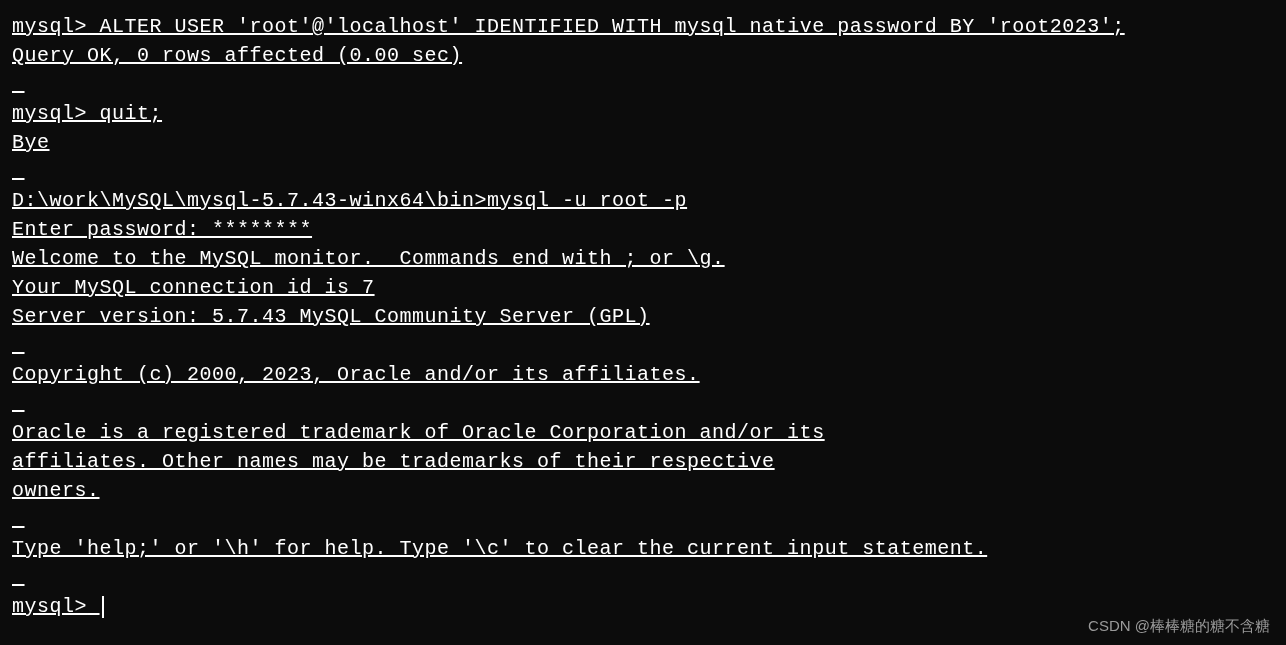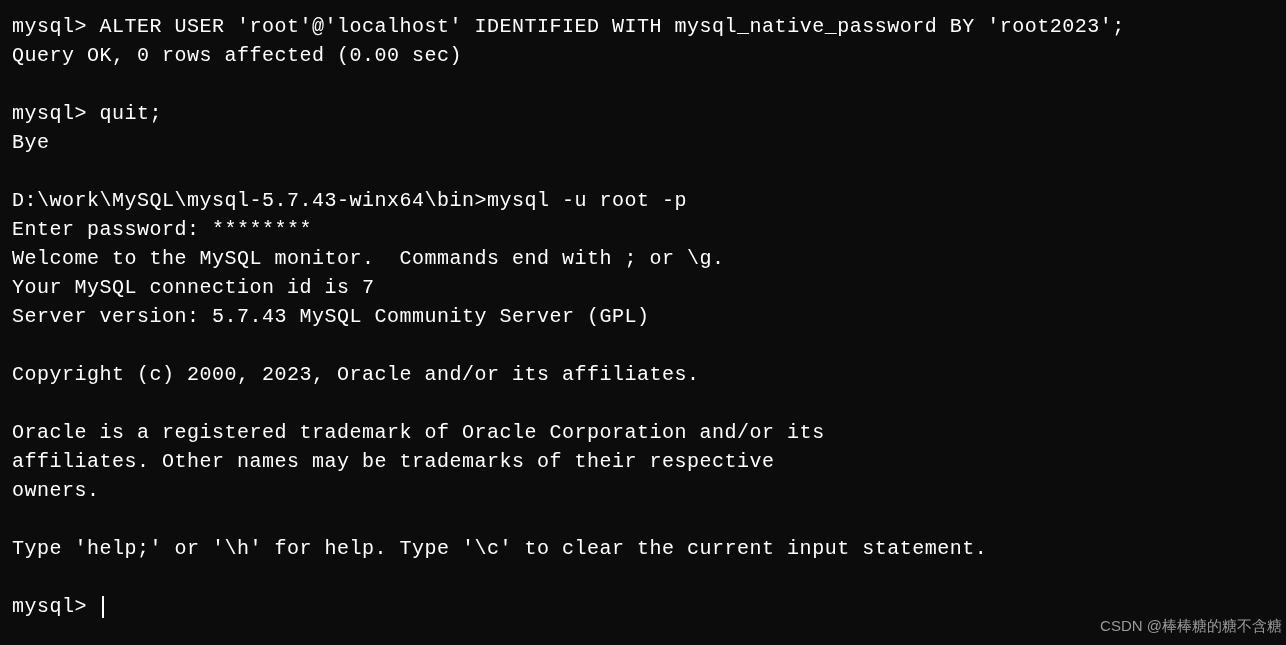--- a/index.html
+++ b/index.html
@@ -16,39 +16,40 @@
       padding: 12px 12px;
       width: 1286px;
       height: 645px;
       position: relative;
       overflow: hidden;
       letter-spacing: 0.5px;
     }
     .terminal {
       white-space: pre;
       font-weight: normal;
+      text-decoration: underline;
     }
     .line {
       display: block;
     }
     .prompt {
       color: #ffffff;
     }
     .cursor {
       display: inline-block;
       width: 2px;
       height: 22px;
       background-color: #ffffff;
       vertical-align: text-bottom;
       margin-left: 2px;
     }
     .watermark {
       position: absolute;
       bottom: 8px;
-      right: 4px;
+      right: 16px;
       color: #999999;
       font-family: 'Microsoft YaHei', sans-serif;
       font-size: 15px;
       letter-spacing: 0;
     }
   </style>
 </head>
 <body>
 
 <div class="terminal" id="terminal-container"><span class="line"><span class="prompt">mysql&gt;</span><span> ALTER USER 'root'@'localhost' IDENTIFIED WITH mysql_native_password BY 'root2023';</span></span><span class="line">Query OK, 0 rows affected (0.00 sec)</span><span class="line">&nbsp;</span><span class="line"><span class="prompt">mysql&gt;</span><span> quit;</span></span><span class="line">Bye</span><span class="line">&nbsp;</span><span class="line"><span class="prompt">D:\work\MySQL\mysql-5.7.43-winx64\bin&gt;</span><span>mysql -u root -p</span></span><span class="line">Enter password: ********</span><span class="line">Welcome to the MySQL monitor.  Commands end with ; or \g.</span><span class="line">Your MySQL connection id is 7</span><span class="line">Server version: 5.7.43 MySQL Community Server (GPL)</span><span class="line">&nbsp;</span><span class="line">Copyright (c) 2000, 2023, Oracle and/or its affiliates.</span><span class="line">&nbsp;</span><span class="line">Oracle is a registered trademark of Oracle Corporation and/or its</span><span class="line">affiliates. Other names may be trademarks of their respective</span><span class="line">owners.</span><span class="line">&nbsp;</span><span class="line">Type 'help;' or '\h' for help. Type '\c' to clear the current input statement.</span><span class="line">&nbsp;</span><span class="line"><span class="prompt">mysql&gt;</span><span> </span><span class="cursor"></span></span></div>

